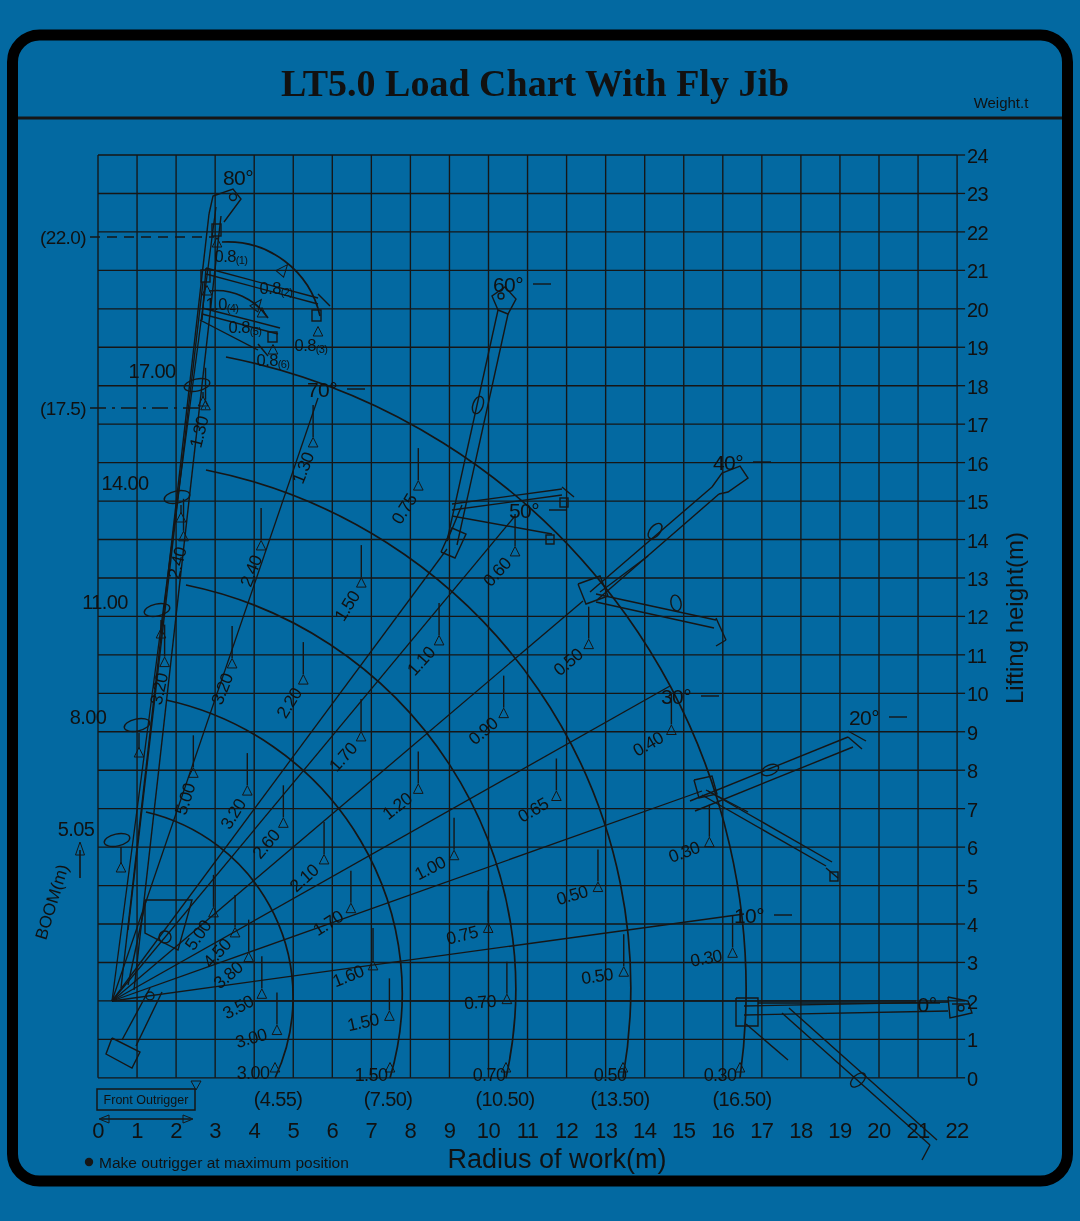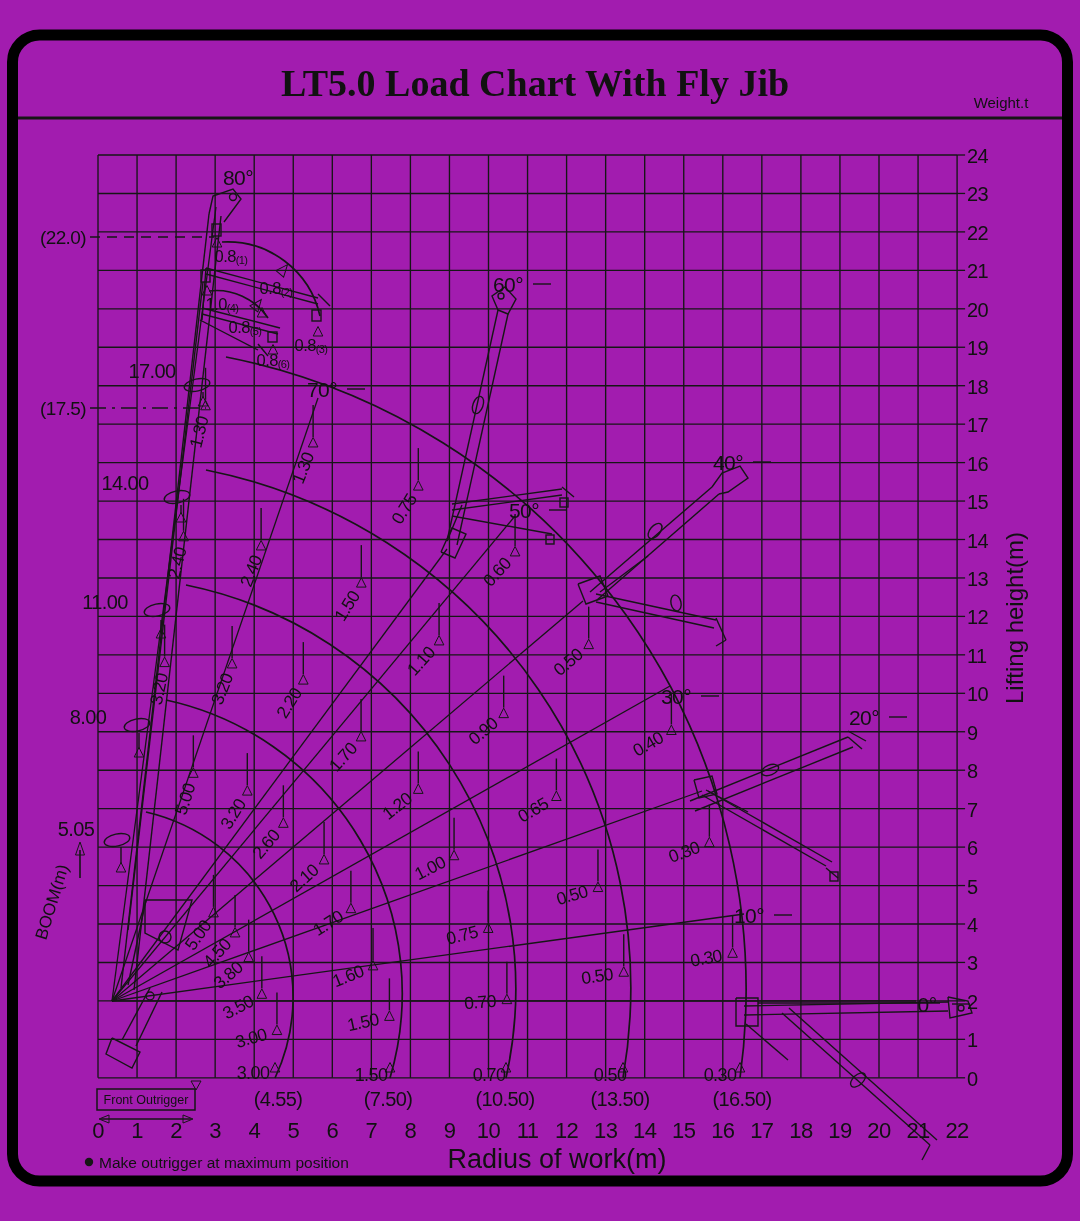--- a/index.html
+++ b/index.html
@@ -1,16 +1,16 @@
 <!DOCTYPE html>
 <html><head>
 <meta charset="utf-8">
 <style>
   html,body{margin:0;padding:0;background:#fff;}
-  .page{position:relative;width:1080px;height:1221px;background:#a21caf;overflow:hidden;}
+  .page{position:relative;width:1080px;height:1221px;background:#0369a1;overflow:hidden;}
   svg text{font-family:"Liberation Sans",sans-serif;fill:#111;}
   svg .serif{font-family:"Liberation Serif",serif;font-weight:bold;}
   svg .num{letter-spacing:-0.6px;}
   svg line,svg path,svg polyline,svg polygon,svg rect.stroke,svg ellipse,svg circle.stroke{stroke:#161616;fill:none;}
 </style>
 </head>
 <body>
 
 <div class="page">
 <svg id="chart" width="1080" height="1221" viewBox="0 0 1080 1221">

